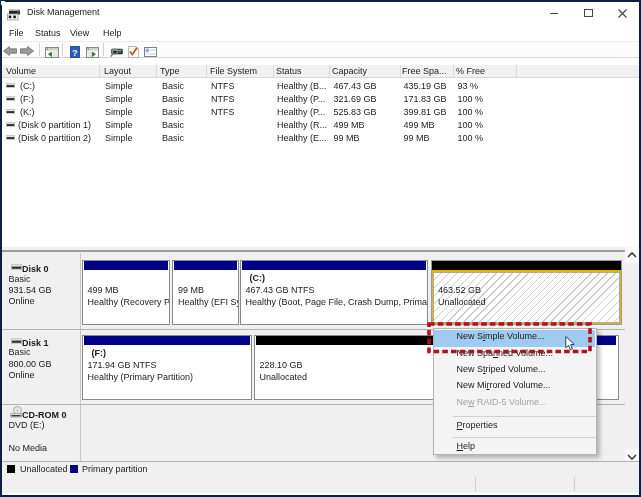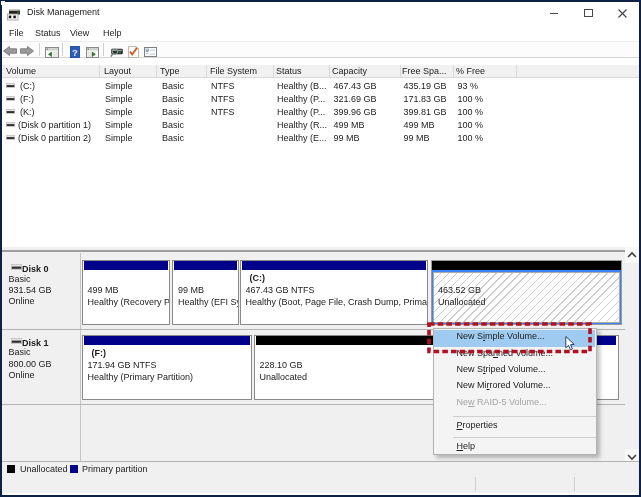--- a/index.html
+++ b/index.html
@@ -150,21 +150,21 @@
   <div class="abs t9" style="left:455.5px;top:92px;">100 %</div>
   <svg class="abs" style="left:3.5px;top:107px;" width="9" height="5" viewBox="0 0 9 5">
       <rect x="0" y="0" width="9" height="5" rx="0.5" fill="#e2e2de" stroke="#999" stroke-width="0.6"></rect>
       <rect x="0.7" y="2.1" width="7.6" height="1.9" fill="#2f2f2f"></rect>
       </svg>
   <div class="abs t9" style="left:18px;top:105px;">(K:)</div>
   <div class="abs t9" style="left:103px;top:105px;">Simple</div>
   <div class="abs t9" style="left:160px;top:105px;">Basic</div>
   <div class="abs t9" style="left:209px;top:105px;">NTFS</div>
   <div class="abs t9" style="left:275px;top:105px;">Healthy (P...</div>
-  <div class="abs t9" style="left:331.5px;top:105px;">399.96 GB</div>
+  <div class="abs t9" style="left:331.5px;top:105px;">525.83 GB</div>
   <div class="abs t9" style="left:401.5px;top:105px;">399.81 GB</div>
   <div class="abs t9" style="left:455.5px;top:105px;">100 %</div>
   <svg class="abs" style="left:3.5px;top:120px;" width="9" height="5" viewBox="0 0 9 5">
       <rect x="0" y="0" width="9" height="5" rx="0.5" fill="#e2e2de" stroke="#999" stroke-width="0.6"></rect>
       <rect x="0.7" y="2.1" width="7.6" height="1.9" fill="#2f2f2f"></rect>
       </svg>
   <div class="abs t9" style="left:16px;top:118px;">(Disk 0 partition 1)</div>
   <div class="abs t9" style="left:103px;top:118px;">Simple</div>
   <div class="abs t9" style="left:160px;top:118px;">Basic</div>
   <div class="abs t9" style="left:275px;top:118px;">Healthy (R...</div>
@@ -215,21 +215,21 @@
       <div class="l2">99 MB</div>
       <div class="l3">Healthy (EFI Sy</div>
   </div>
   <div class="part" style="left:237.5px;top:258px;width:188px;">
     <div class="bar" style="background:#00008b;"></div>
     <div class="l1">(C:)</div>
       <div class="l2">467.43 GB NTFS</div>
       <div class="l3">Healthy (Boot, Page File, Crash Dump, Primar</div>
   </div>
 
-  <div class="abs" style="left:429px;top:258px;width:191px;height:65px;background:#3b82f6;border:1px solid #9a9a9a;">
+  <div class="abs" style="left:429px;top:258px;width:191px;height:65px;background:#eab308;border:1px solid #9a9a9a;">
     <div class="abs" style="left:0px;top:0px;width:189px;height:9px;background:#000;"></div>
     <div class="abs" style="left:1px;top:11px;width:187px;height:51px;border:1px solid #ababab;
          background:repeating-linear-gradient(135deg,#fff 0 4.6px,#cdcdcd 4.6px 5.6px);"></div>
     <div class="abs t9" style="left:6px;top:24px;">463.52 GB</div>
     <div class="abs t9" style="left:6px;top:36px;">Unallocated</div>
   </div>
 
   <div class="abs" style="left:0;top:328px;width:78px;height:74px;">
     <svg class="abs" style="left:9px;top:8px;" width="11" height="6" viewBox="0 0 11 6">
       <rect x="0" y="0" width="11" height="6" rx="0.5" fill="#e2e2de" stroke="#999" stroke-width="0.6"></rect>
@@ -252,20 +252,31 @@
   <div class="part" style="left:251.5px;top:333px;width:239.5px;">
     <div class="bar" style="background:#000;"></div>
     <div class="l1"></div>
       <div class="l2">228.10 GB</div>
       <div class="l3">Unallocated</div>
   </div>
   <div class="part" style="left:494px;top:333px;width:123px;">
     <div class="bar" style="background:#00008b;right:2px;"></div>
   </div>
 
+  <div class="abs" style="left:0;top:403px;width:78px;height:56px;">
+    <svg class="abs" style="left:8px;top:1px;" width="14" height="13" viewBox="0 0 14 13">
+      <circle cx="7.5" cy="4.5" r="4" fill="#e8e8e4" stroke="#9a9a9a" stroke-width="0.8"></circle>
+      <circle cx="7.5" cy="4.5" r="1.1" fill="#bdbdbd"></circle>
+      <rect x="0.5" y="7.5" width="11" height="3.6" rx="0.5" fill="#dededa" stroke="#8a8a8a" stroke-width="0.6"></rect>
+      <rect x="1.5" y="9" width="9" height="1.4" fill="#3c3c3c"></rect>
+    </svg>
+    <div class="abs t9" style="left:20px;top:4.5px;font-weight:bold;">CD-ROM 0</div>
+    <div class="abs t9" style="left:6.5px;top:14.5px;">DVD (E:)</div>
+    <div class="abs t9" style="left:6.5px;top:38px;">No Media</div>
+  </div>
   <div class="abs" style="left:78px;top:403px;width:1px;height:56px;background:#c6c6c6;"></div>
 
   <div class="abs" style="left:623px;top:245px;width:14px;height:218px;background:#f0f0f0;">
     <div class="abs" style="left:0;top:0;width:14px;height:16px;background:#f9f9f9;">
       <svg width="14" height="16" viewBox="0 0 14 16">
           <path d="M3 10 L7 6 L11 10" stroke="#404040" stroke-width="1.6" fill="none"></path>
         </svg>
     </div>
     <div class="abs" style="left:0;top:202px;width:14px;height:16px;background:#f9f9f9;">
       <svg width="14" height="16" viewBox="0 0 14 16">

